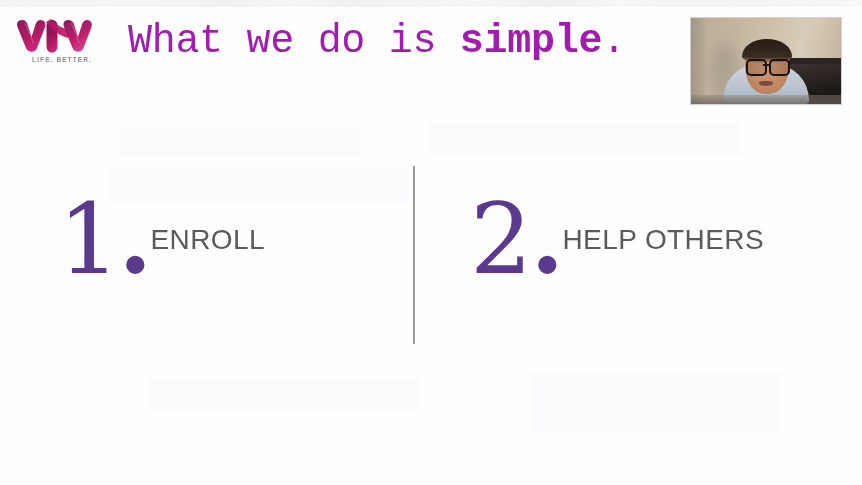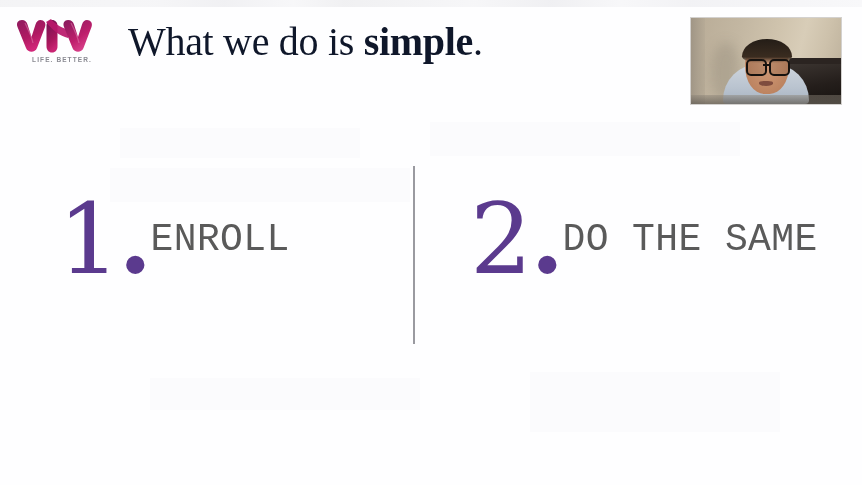--- a/index.html
+++ b/index.html
@@ -57,24 +57,24 @@
     letter-spacing: 1.1px;
     color: #8a8a92;
     width: 92px;
   }
 
   
   .title {
     position: absolute;
     left: 128px;
     top: 18px;
-    font-family: Liberation Serif, serif;
+    font-family: Liberation Mono, monospace;
     font-size: 40px;
     line-height: 48px;
-    color: #0f172a;
+    color: #a21caf;
     white-space: nowrap;
     letter-spacing: -0.3px;
   }
   .title .t-bold { font-weight: bold; }
 
   
   .video {
     position: absolute;
     left: 691px;
     top: 18px;
@@ -209,22 +209,22 @@
     line-height: 98px;
     color: #5b3a8e;
     font-weight: 300;
     letter-spacing: -2px;
     position: relative;
     top: -6px;
   }
   .numeral .dot { font-weight: bold; }
 
   .point-text {
-    font-family: Liberation Mono, monospace;
-    font-size: 38px;
+    font-family: Liberation Sans, sans-serif;
+    font-size: 28px;
     line-height: 40px;
     color: #5a5a5a;
     letter-spacing: 0.4px;
     margin-top: 24px;
     white-space: nowrap;
   }
   .point-text .l2 { display: block; }
 
   
   .ghost {
@@ -314,17 +314,17 @@
   <div class="point point-1">
     <div class="numeral"><span>1</span><span class="dot">.</span></div>
     <div class="point-text">
       <span class="l1">ENROLL</span>
     </div>
   </div>
 
   <div class="point point-2">
     <div class="numeral"><span>2</span><span class="dot">.</span></div>
     <div class="point-text">
-      <span class="l2">DO THE SAME</span>
+      <span class="l1">HELP OTHERS</span>
     </div>
   </div>
 
 </div>
 
 </body></html>

